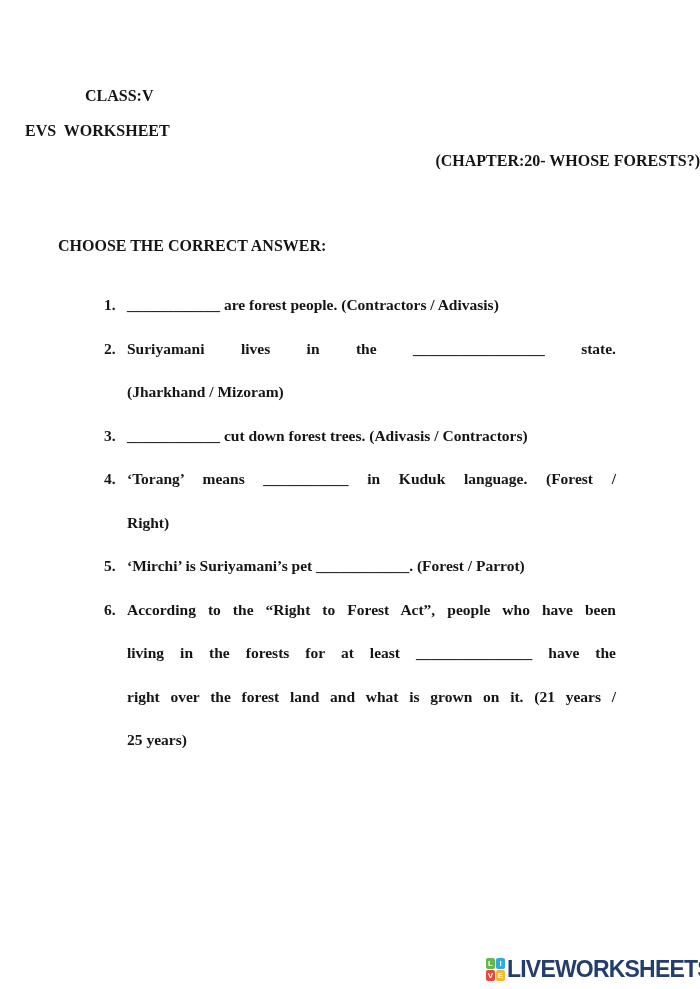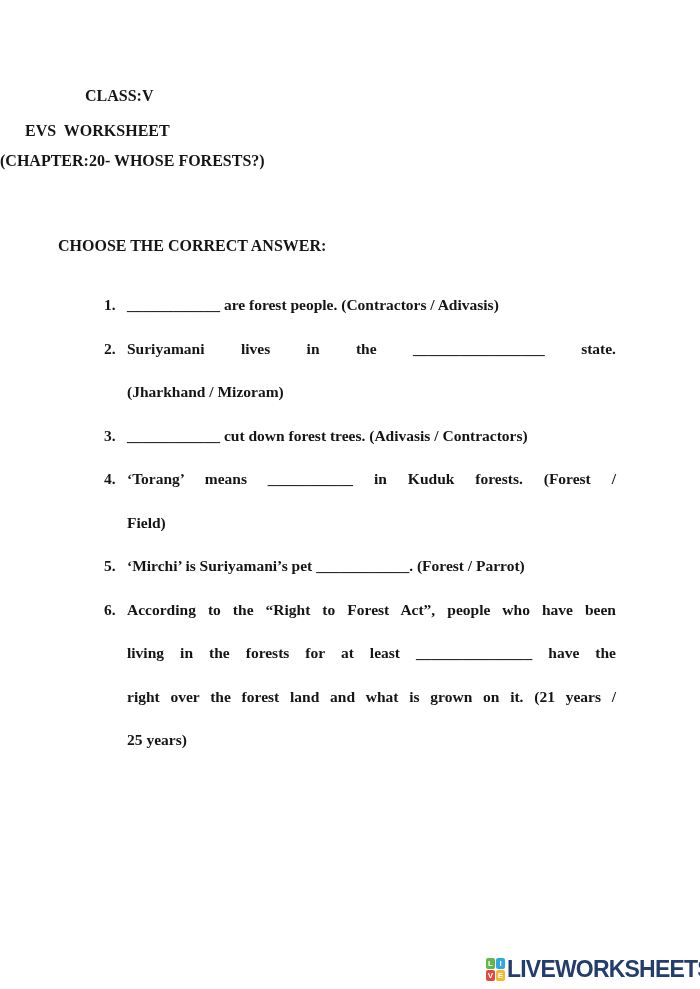--- a/index.html
+++ b/index.html
@@ -27,21 +27,21 @@
     position: absolute;
     left: 85px;
     top: 81px;
     white-space: pre;
   }
   .evs-title {
     text-align: left;
     padding-left: 25px;
     white-space: pre;
   }
-  .chapter-line { text-align: left; }
+  .chapter-line { text-align: right; }
 
   
   .choose-heading {
     margin: 60px 0 0 58px;
     font-size: 16px;
     font-weight: bold;
     line-height: 20px;
   }
 
   
@@ -127,22 +127,22 @@
       <div class="qline">(Jharkhand / Mizoram)</div>
     </div>
 
     <div class="q">
       <span class="qnum">3.</span>
       <div class="qline">____________ cut down forest trees. (Adivasis / Contractors)</div>
     </div>
 
     <div class="q">
       <span class="qnum">4.</span>
-      <div class="qline jl">‘Torang’ means ___________ in Kuduk forests. (Forest /</div>
-      <div class="qline">Field)</div>
+      <div class="qline jl">‘Torang’ means ___________ in Kuduk language. (Forest /</div>
+      <div class="qline">Right)</div>
     </div>
 
     <div class="q">
       <span class="qnum">5.</span>
       <div class="qline">‘Mirchi’ is Suriyamani’s pet ____________. (Forest / Parrot)</div>
     </div>
 
     <div class="q">
       <span class="qnum">6.</span>
       <div class="qline jl">According to the “Right to Forest Act”, people who have been</div>

